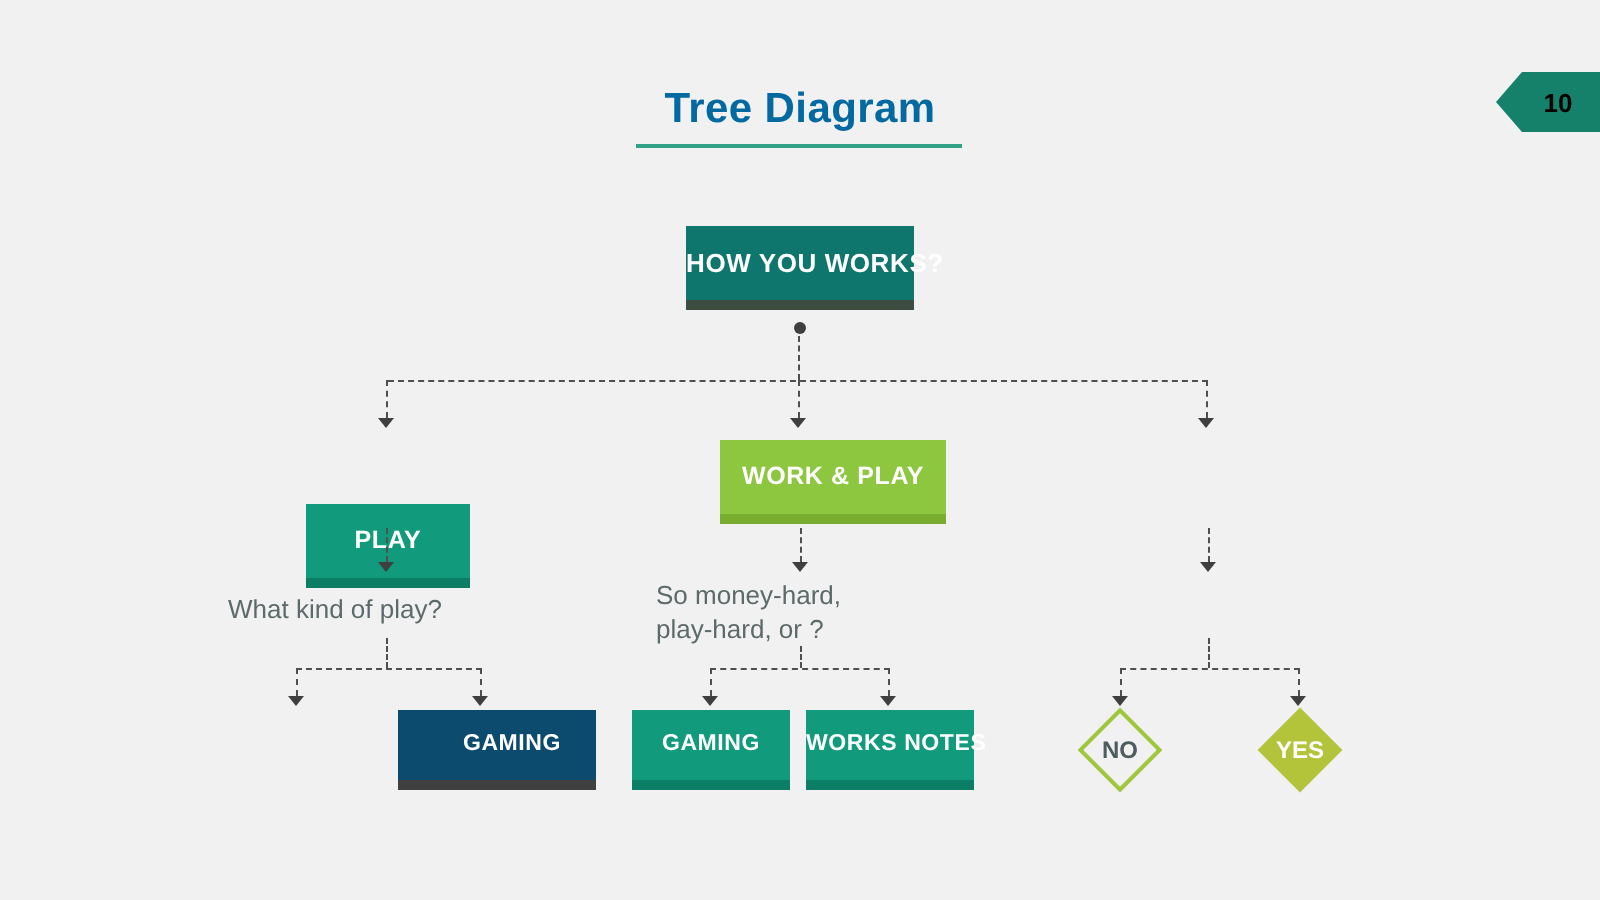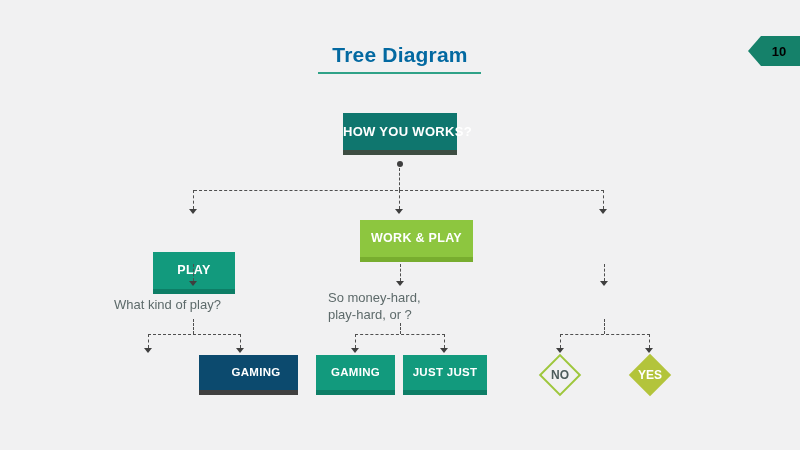--- a/index.html
+++ b/index.html
@@ -104,21 +104,21 @@
 
   <div class="vline" style="left:604px;top:319px;height:15px;"></div>
   <div class="hline" style="left:560px;top:334px;width:90px;"></div>
   <div class="vline" style="left:560px;top:334px;height:14px;"></div>
   <div class="vline" style="left:649px;top:334px;height:14px;"></div>
   <div class="arrow" style="left:556px;top:348px;"></div>
   <div class="arrow" style="left:645px;top:348px;"></div>
 
   <div class="box lvl3 blue" style="left:199px;width:84px;">GAMING</div>
   <div class="box lvl3 teal" style="left:316px;width:79px;">GAMING</div>
-  <div class="box lvl3 teal" style="left:403px;width:84px;">JUST JUST</div>
+  <div class="box lvl3 teal" style="left:403px;width:84px;">WORKS NOTES</div>
 
   <div class="diamond diamond-no">
     <span>NO</span>
   </div>
   <div class="diamond diamond-yes">
     <span>YES</span>
   </div>
 
 </div>
 

